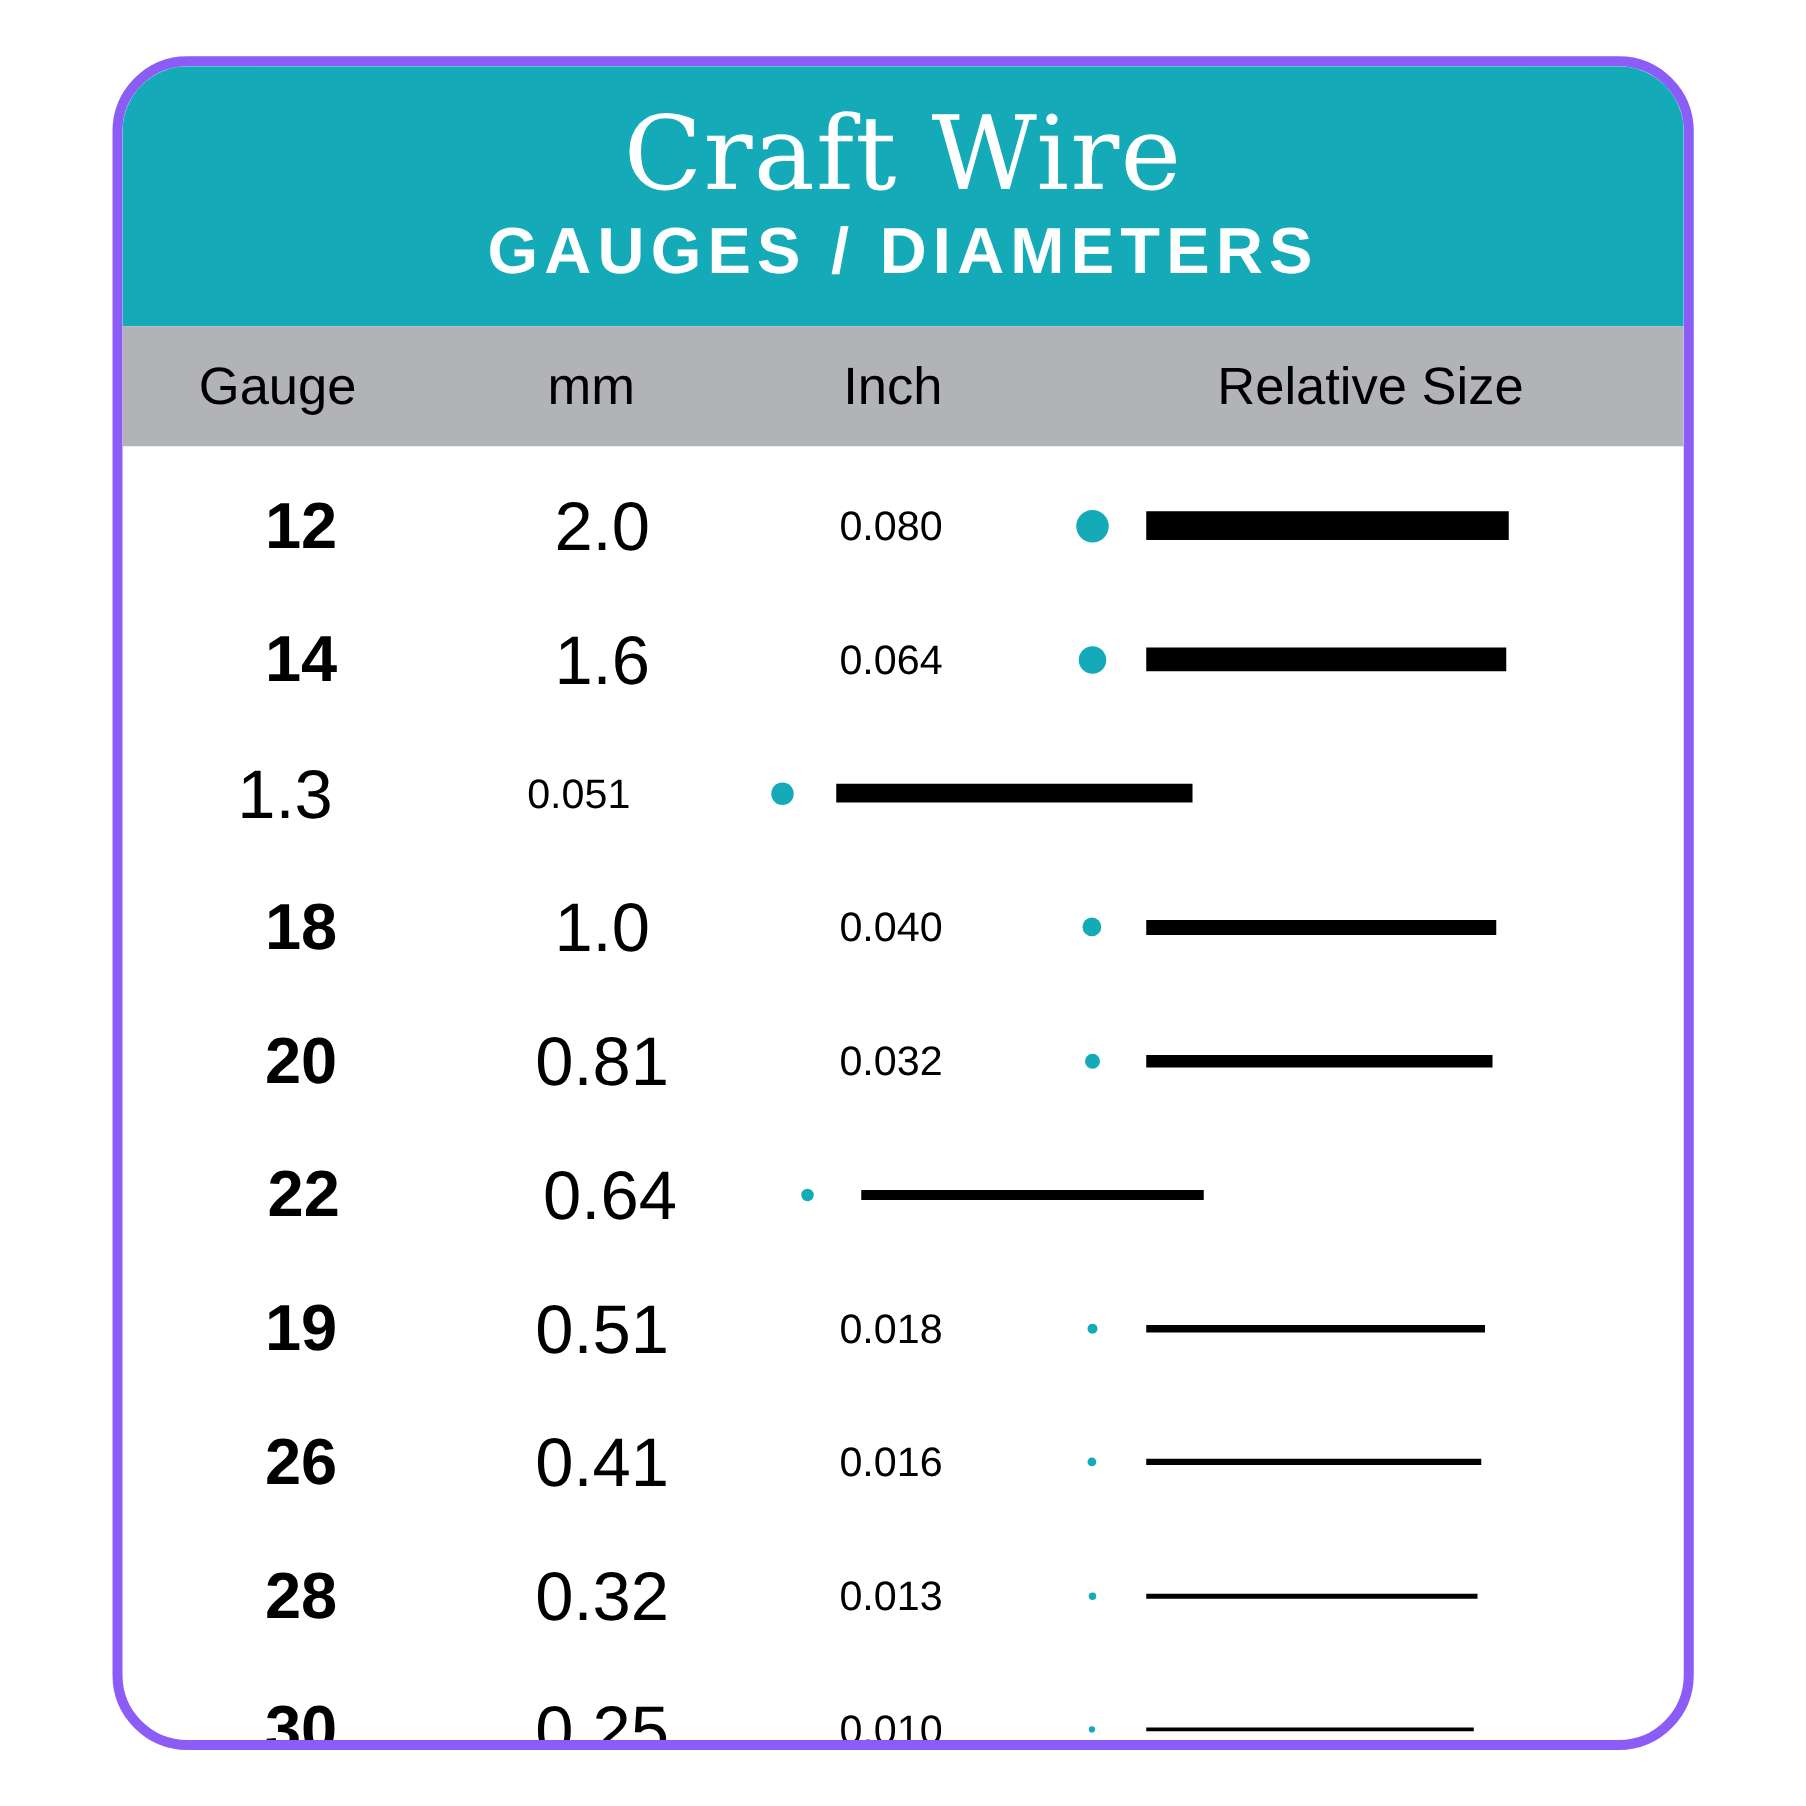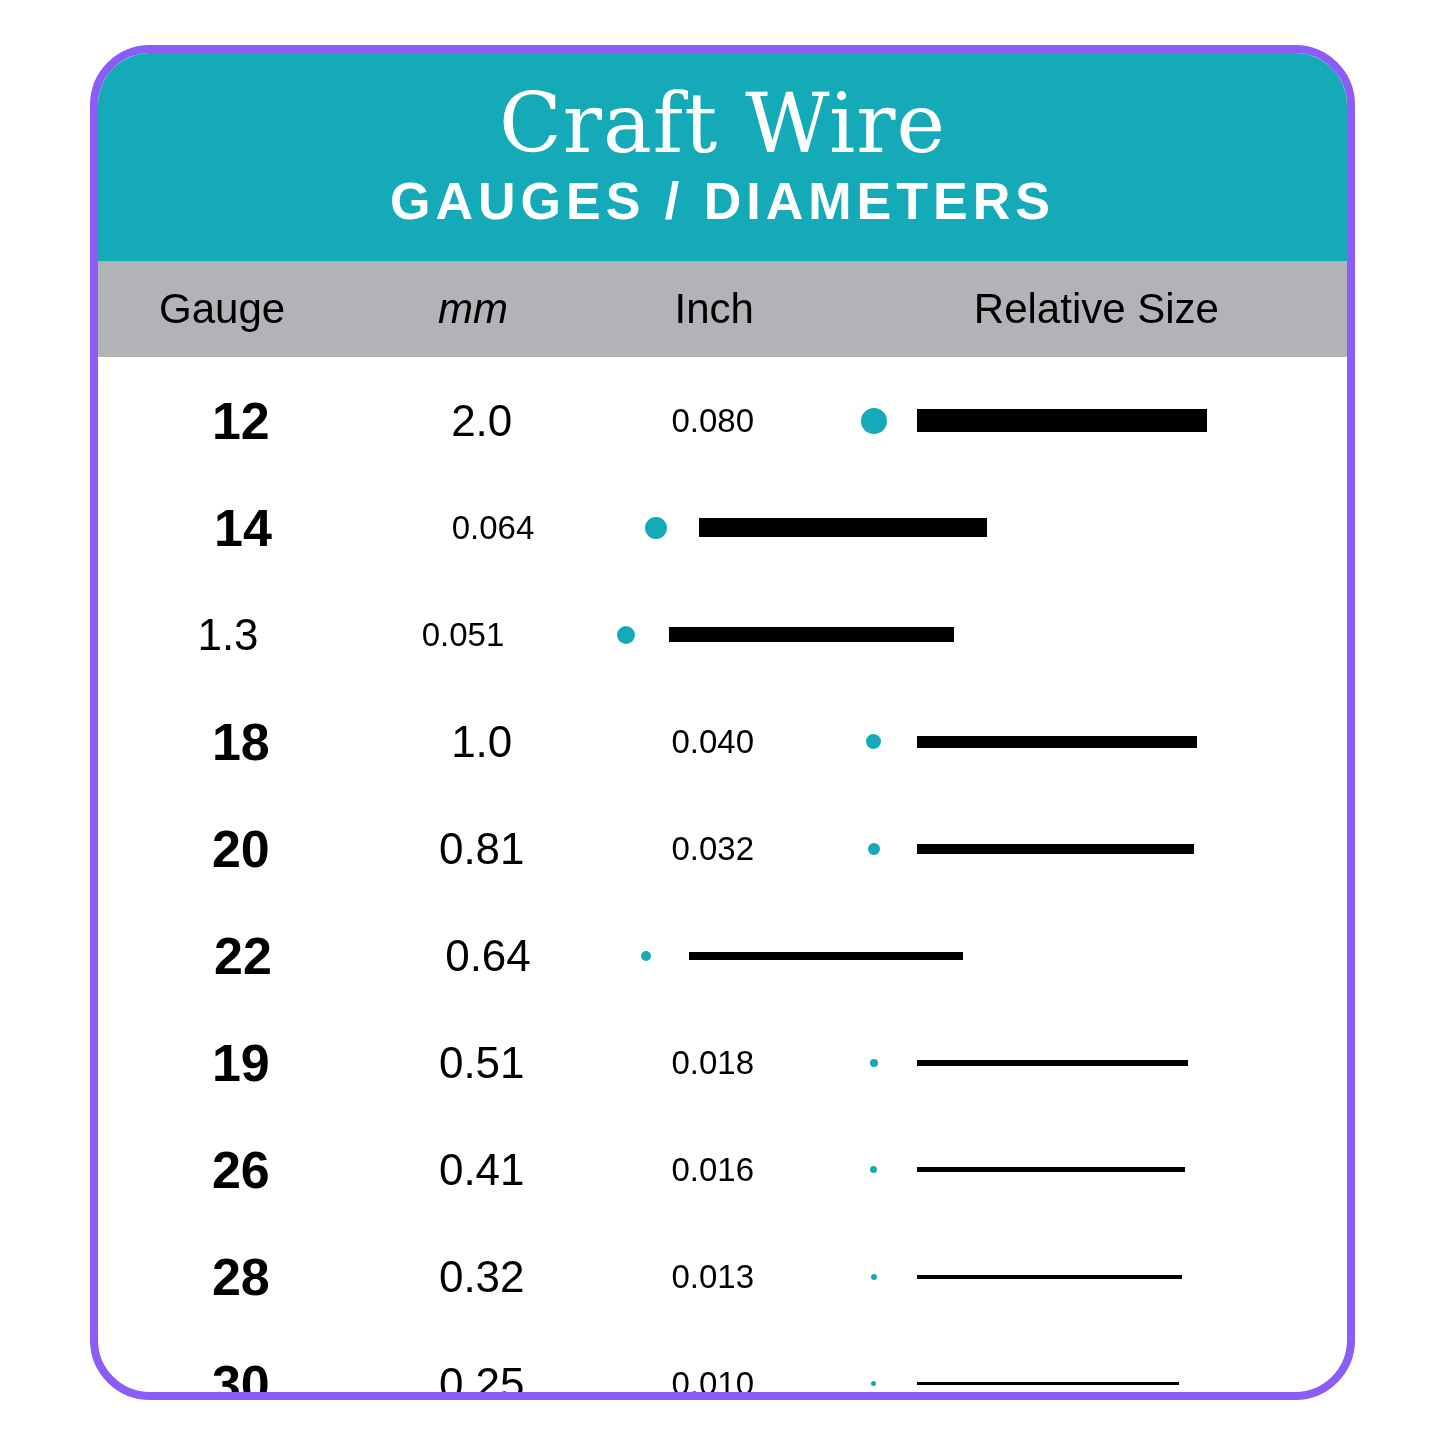--- a/index.html
+++ b/index.html
@@ -59,21 +59,21 @@
     display: flex;
     align-items: center;
     color: #000000;
     font-size: 42px;
     gap: 17px;
   }
   #colhead .c {
     text-align: center;
   }
   .c1 { width: 260px; }
-  .c2 { width: 230px; font-style: italic; }
+  .c2 { width: 230px; }
   .c3 { width: 240px; }
   .c4 { width: 525px; }
 
   
   #rows {
     padding-top: 10px;
     margin-left: 15px;
   }
   .row {
     height: 107px;
@@ -83,21 +83,21 @@
   .gauge {
     width: 260px;
     text-align: center;
     font-size: 52px;
     font-weight: bold;
     color: #000;
   }
   .mm {
     width: 230px;
     text-align: center;
-    font-size: 44px;
+    font-size: 55px;
     color: #000;
   }
   .inch {
     width: 240px;
     text-align: center;
     font-size: 33px;
     color: #000000;
   }
   .rel {
     width: 525px;
@@ -149,20 +149,21 @@
           <div class="dotwrap">
             <div class="dot" style="width: 26px; height: 26px; background: rgb(20, 170, 184);"></div>
           </div>
           <div class="barwrap">
             <div class="bar" style="width: 290px; height: 23px; background: rgb(0, 0, 0);"></div>
           </div>
         </div>
       </div>
       <div class="row">
         <div class="gauge">14</div>
+        <div class="mm">1.6</div>
         <div class="inch">0.064</div>
         <div class="rel">
           <div class="dotwrap">
             <div class="dot" style="width: 22px; height: 22px; background: rgb(20, 170, 184);"></div>
           </div>
           <div class="barwrap">
             <div class="bar" style="width: 288px; height: 19px; background: rgb(0, 0, 0);"></div>
           </div>
         </div>
       </div>

